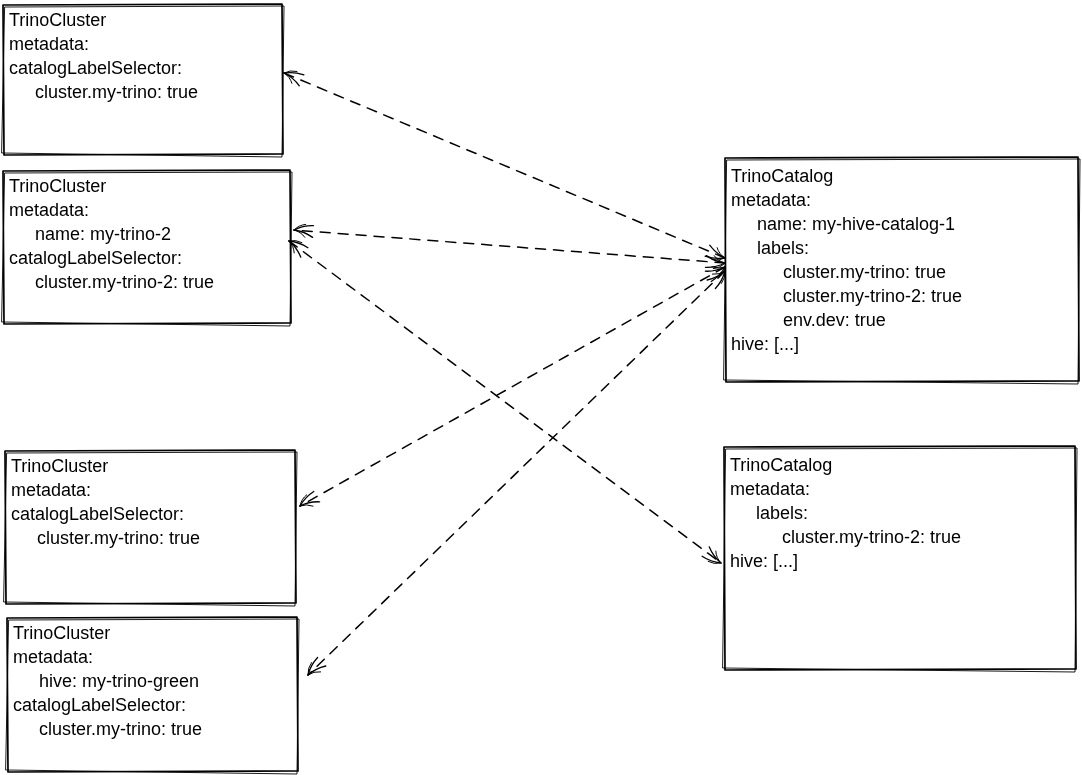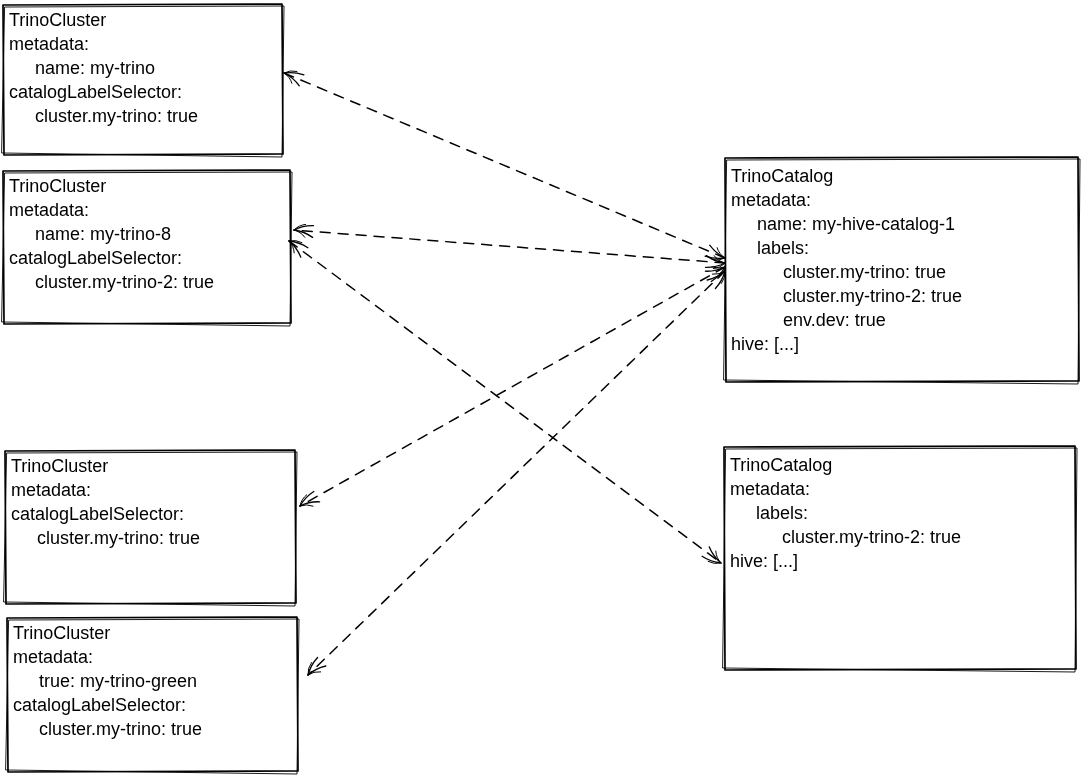--- a/index.html
+++ b/index.html
@@ -67,44 +67,43 @@
       <path d="M725,271 L308,675" fill="none" stroke="#000000" stroke-width="1.5" stroke-linecap="round" stroke-linejoin="round" stroke-dasharray="10 8"></path>
       <path d="M325.8,666.0 Q315.8,668.2 308,675 M317.6,657.5 Q310.6,665.0 308,675" fill="none" stroke="#000000" stroke-width="1.3" stroke-linecap="round" stroke-linejoin="round"></path>
       <path d="M320.6,671.8 Q313.7,671.0 308,675 M311.6,662.5 Q307.4,668.1 308,675" fill="none" stroke="#000000" stroke-width="1" stroke-linecap="round" stroke-linejoin="round"></path>
       <path d="M707.2,280.0 Q717.2,277.8 725,271 M715.4,288.5 Q722.4,281.0 725,271" fill="none" stroke="#000000" stroke-width="1.3" stroke-linecap="round" stroke-linejoin="round"></path>
       <path d="M712.4,274.2 Q719.3,275.0 725,271 M721.4,283.5 Q725.6,277.9 725,271" fill="none" stroke="#000000" stroke-width="1" stroke-linecap="round" stroke-linejoin="round"></path>
     </svg>
 
   <div class="node cluster" id="n-c1">
     <div class="ln ind0">TrinoCluster</div>
     <div class="ln ind0">metadata:</div>
-    <div class="ln ind1">name: my-trino</div>
     <div class="ln ind0">catalogLabelSelector:</div>
     <div class="ln ind1">cluster.my-trino: true</div>
   </div>
 
   <div class="node cluster" id="n-c2">
     <div class="ln ind0">TrinoCluster</div>
     <div class="ln ind0">metadata:</div>
-    <div class="ln ind1">name: my-trino-8</div>
+    <div class="ln ind1">name: my-trino-2</div>
     <div class="ln ind0">catalogLabelSelector:</div>
     <div class="ln ind1">cluster.my-trino-2: true</div>
   </div>
 
   <div class="node cluster" id="n-blue">
     <div class="ln ind0">TrinoCluster</div>
     <div class="ln ind0">metadata:</div>
     <div class="ln ind0">catalogLabelSelector:</div>
     <div class="ln ind1">cluster.my-trino: true</div>
   </div>
 
   <div class="node cluster" id="n-green">
     <div class="ln ind0">TrinoCluster</div>
     <div class="ln ind0">metadata:</div>
-    <div class="ln ind1">true: my-trino-green</div>
+    <div class="ln ind1">hive: my-trino-green</div>
     <div class="ln ind0">catalogLabelSelector:</div>
     <div class="ln ind1">cluster.my-trino: true</div>
   </div>
 
   <div class="node catalog" id="n-cat1">
     <div class="ln ind0">TrinoCatalog</div>
     <div class="ln ind0">metadata:</div>
     <div class="ln ind1">name: my-hive-catalog-1</div>
     <div class="ln ind1">labels:</div>
     <div class="ln ind2">cluster.my-trino: true</div>

